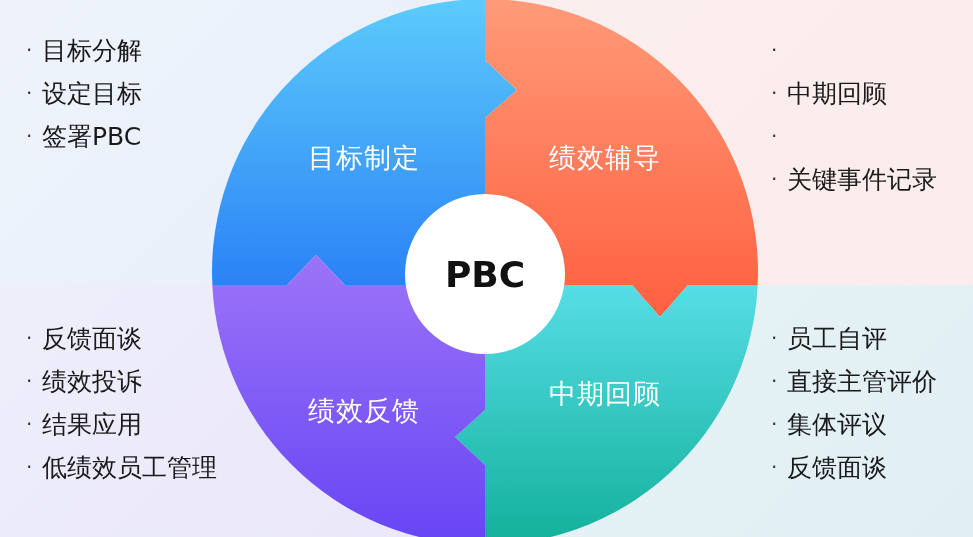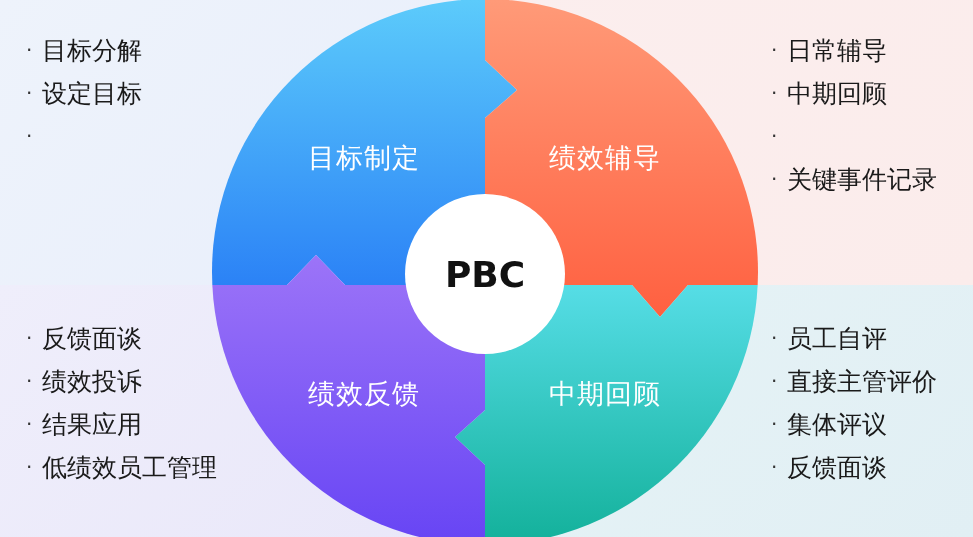--- a/index.html
+++ b/index.html
@@ -59,40 +59,40 @@
   </g>
 </svg>
 
 <div class="center">
   <span>PBC</span>
 </div>
 
 <div class="seg-label" style="left:364px;top:158px;">目标制定</div>
 <div class="seg-label" style="left:605px;top:158px;">绩效辅导</div>
 <div class="seg-label" style="left:605px;top:394px;">中期回顾</div>
-<div class="seg-label" style="left:364px;top:394px;">绩效反馈</div>
+<div class="seg-label" style="left:364px;top:411px;">绩效反馈</div>
 
 <ul class="list" style="left:26px;top:29px;">
   <li>
       <span class="dot">·</span>
       <span>目标分解</span>
     </li>
   <li>
       <span class="dot">·</span>
       <span>设定目标</span>
     </li>
   <li>
       <span class="dot">·</span>
+      <span>签署PBC</span>
     </li>
 </ul>
 
 <ul class="list" style="left:771px;top:29px;">
   <li>
       <span class="dot">·</span>
-      <span>日常辅导</span>
     </li>
   <li>
       <span class="dot">·</span>
       <span>中期回顾</span>
     </li>
   <li>
       <span class="dot">·</span>
     </li>
   <li>
       <span class="dot">·</span>

